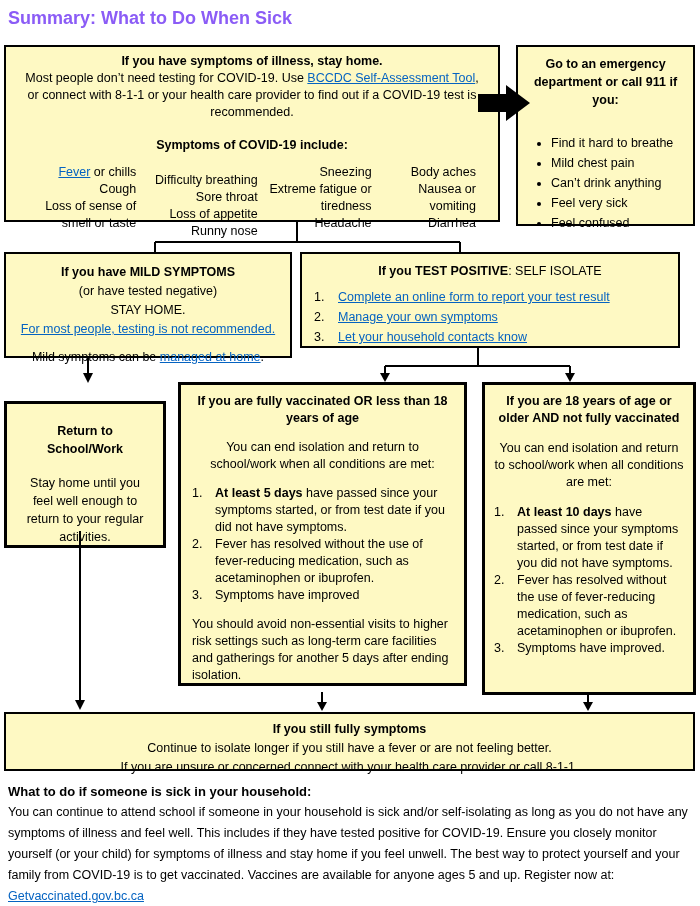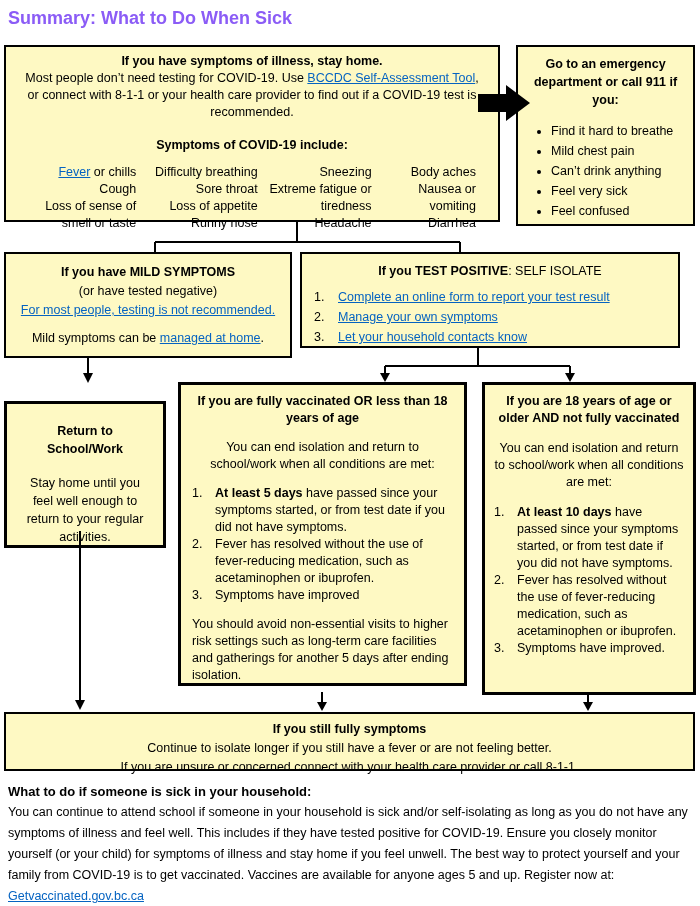--- a/index.html
+++ b/index.html
@@ -20,25 +20,25 @@
   .center { text-align:center; }
   .bold { font-weight:bold; }
   .lnk { color:#0563C1; text-decoration:underline; cursor:pointer; }
 
   
   .topbox { padding:6px 10px; line-height:17px; }
   .tb-intro { max-width:462px; margin:0 auto; }
   .tb-sym-head { font-weight:bold; margin-top:16px; }
   .cols { display:flex; text-align:left; margin-top:10px; padding:0 12px; }
   .col { line-height:17px;text-align:right; }
-  .col1 { width:114px; } .col2 { width:128px; } .col3 { width:120px; } .col4 { width:110px; }
+  .col1 { width:114px; } .col2 { width:128px;margin-top:8px; } .col3 { width:120px; } .col4 { width:110px; }
 
   
   .embox { padding:8px 6px; line-height:18px; }
-  .embox ul { margin:12px 0 0; padding-left:27px; text-align:left; line-height:20px; }
+  .embox ul { margin:24px 0 0; padding-left:27px; text-align:left; line-height:20px; }
   .embox li { margin:0; }
 
   
   .mildbox { padding-top:9px; line-height:19px; }
   .mild-last { margin-top:9px; }
 
   
   .posbox { padding:8px 12px; }
   .posbox .hd { margin-bottom:7px; line-height:18px; }
   .li { display:flex; line-height:20px; }
@@ -110,20 +110,21 @@
     <li>Mild chest pain</li>
     <li>Can’t drink anything</li>
     <li>Feel very sick</li>
     <li>Feel confused</li>
   </ul>
 </div>
 
 <div class="box mildbox center" style="left:4px; top:252px; width:288px; height:106px;">
   <div class="bold">If you have MILD SYMPTOMS</div>
   <div>(or have tested negative)</div>
+  <div>STAY HOME.</div>
   <div><span class="lnk">For most people, testing is not recommended.</span></div>
   <div class="mild-last"><span>Mild symptoms can be </span><span class="lnk">managed at home</span><span>.</span></div>
 </div>
 
 <div class="box posbox" style="left:300px; top:252px; width:380px; height:96px;">
   <div class="hd center"><span class="bold">If you TEST POSITIVE</span><span>: SELF ISOLATE</span></div>
   <div class="li">
       <span class="num">1.</span>
       <span class="lnk">Complete an online form to report your test result</span>
     </div>

